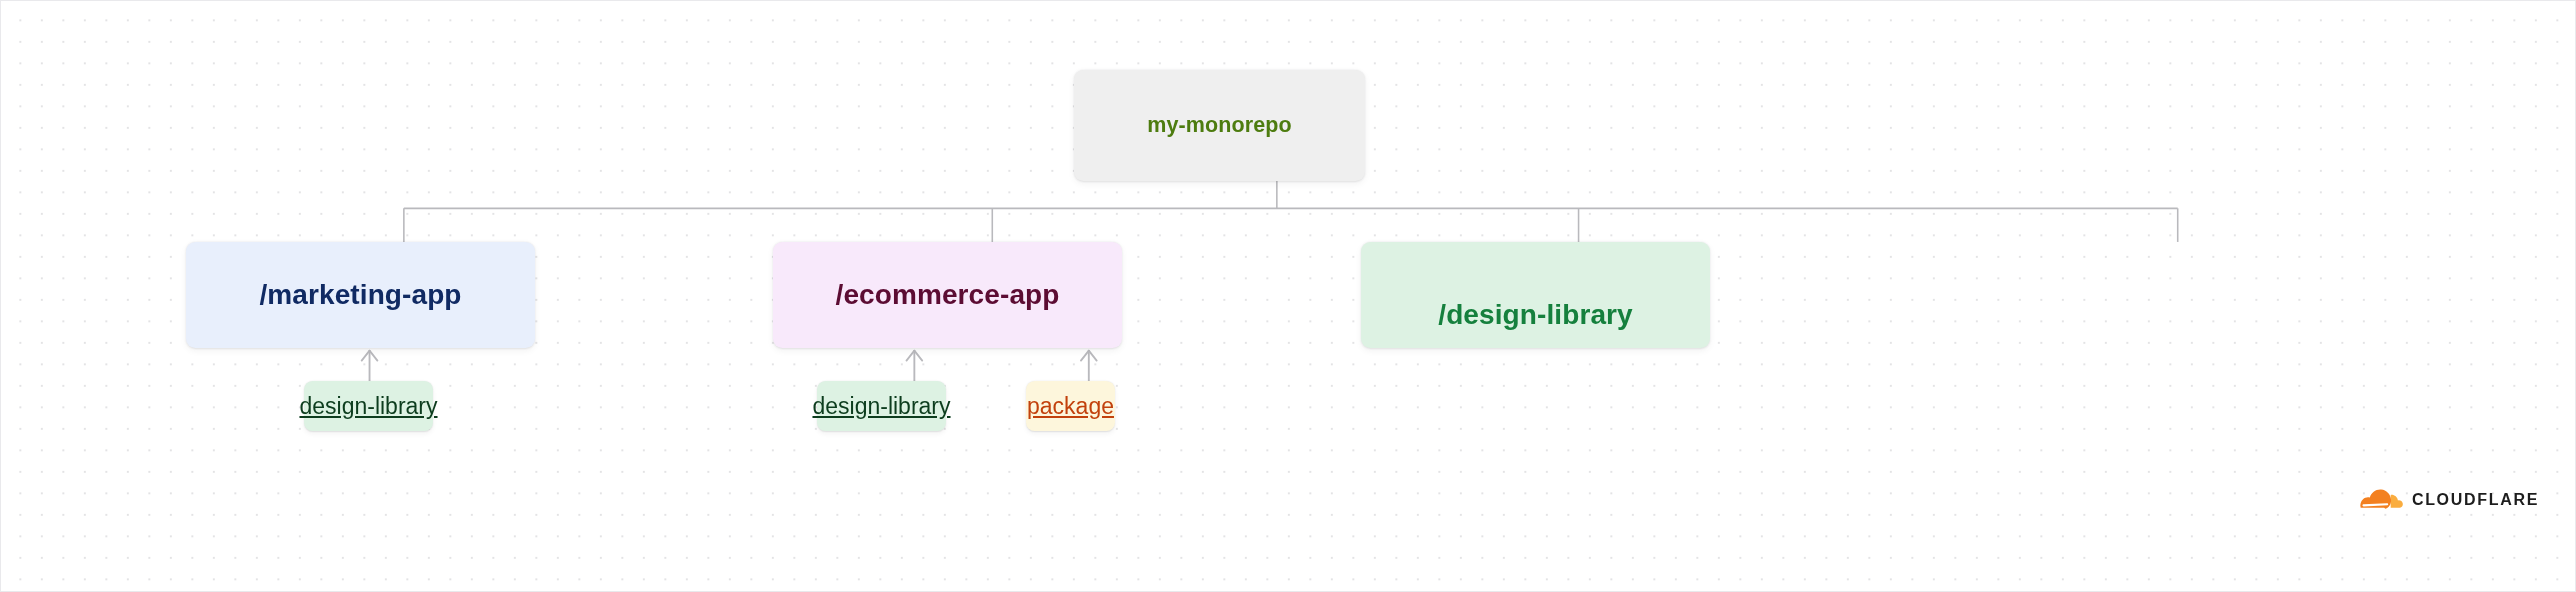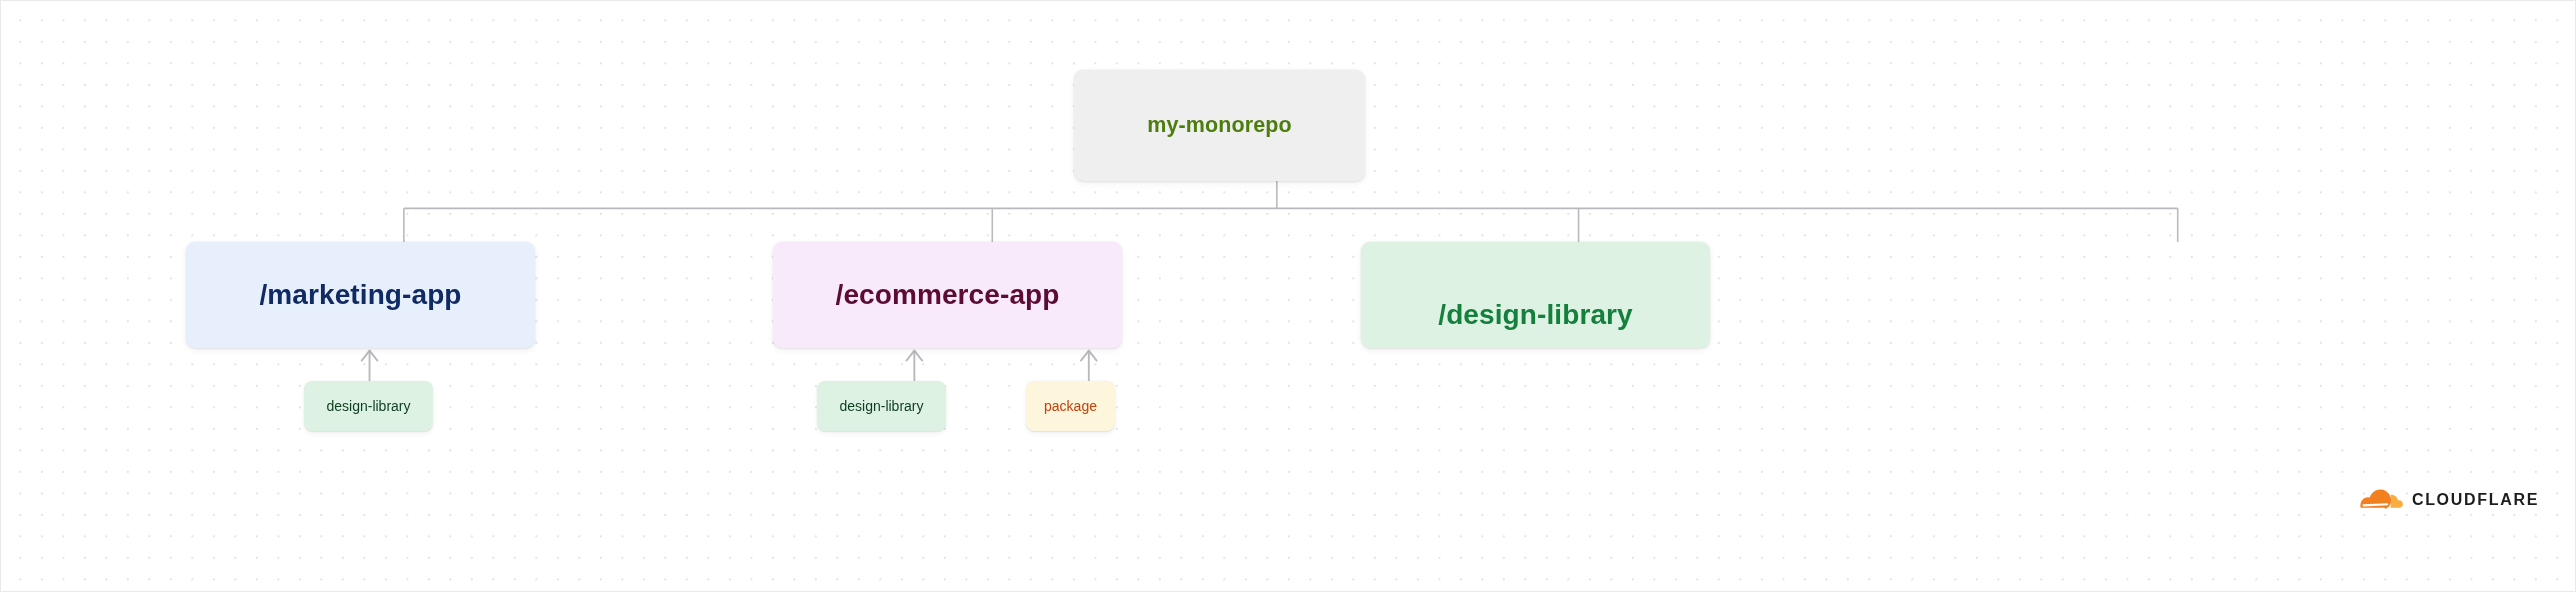--- a/index.html
+++ b/index.html
@@ -100,22 +100,23 @@
     height:50px;
     display:flex;
     align-items:center;
     justify-content:center;
     padding:0 15.7px;
     border-radius:8.6px;
     box-shadow:0 0.7px 1.4px rgba(30,30,40,0.10), 0 2.1px 5.7px rgba(30,30,40,0.05);
     white-space:nowrap;
   }
   .chip-label {
-    font-size:14px;
+    font-size:23px;
     font-weight:normal;
+    text-decoration:underline;
   }
   .chip.green  { background:#ddf2e3; }
   .chip.green .chip-label  { color:#0d3d1e; }
   .chip.cream  { background:#fdf6dc; }
   .chip.cream .chip-label  { color:#c2410c; }
 
   #chip-marketing-design { left:303px;  width:129px; }
   #chip-ecommerce-design { left:816px; width:129px; }
   #chip-ecommerce-package{ left:1025px; width:89px; }
 

